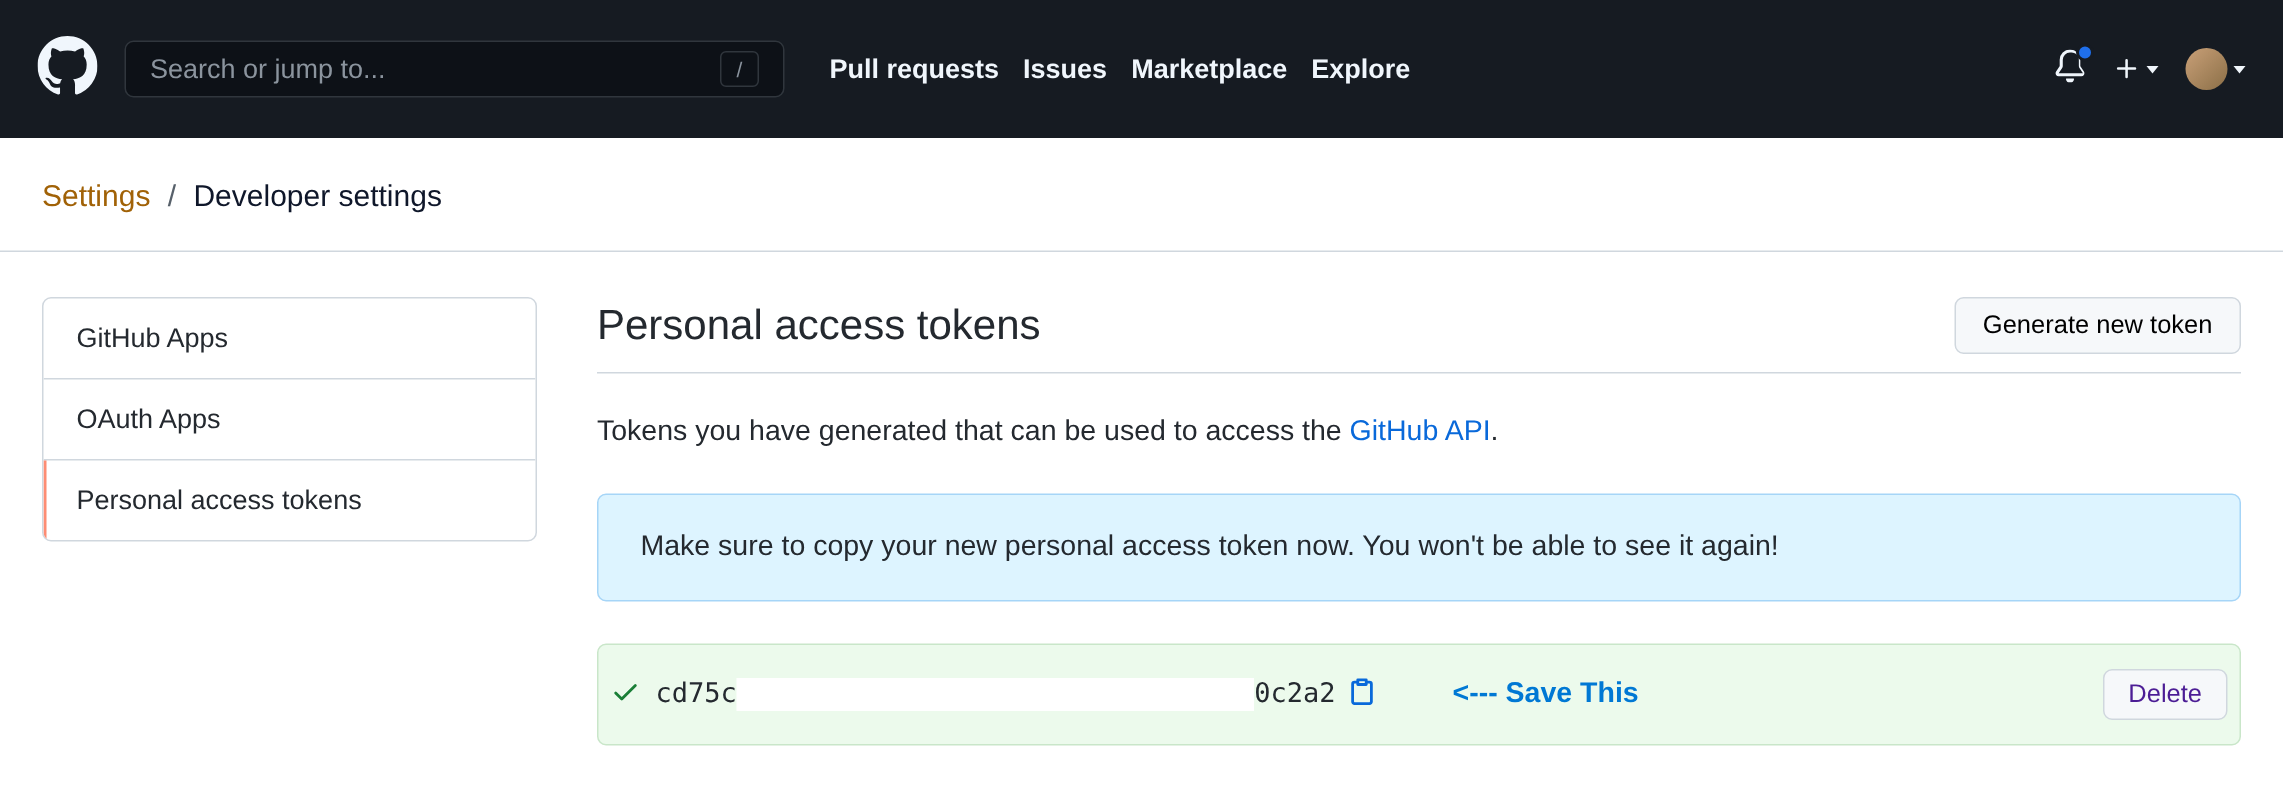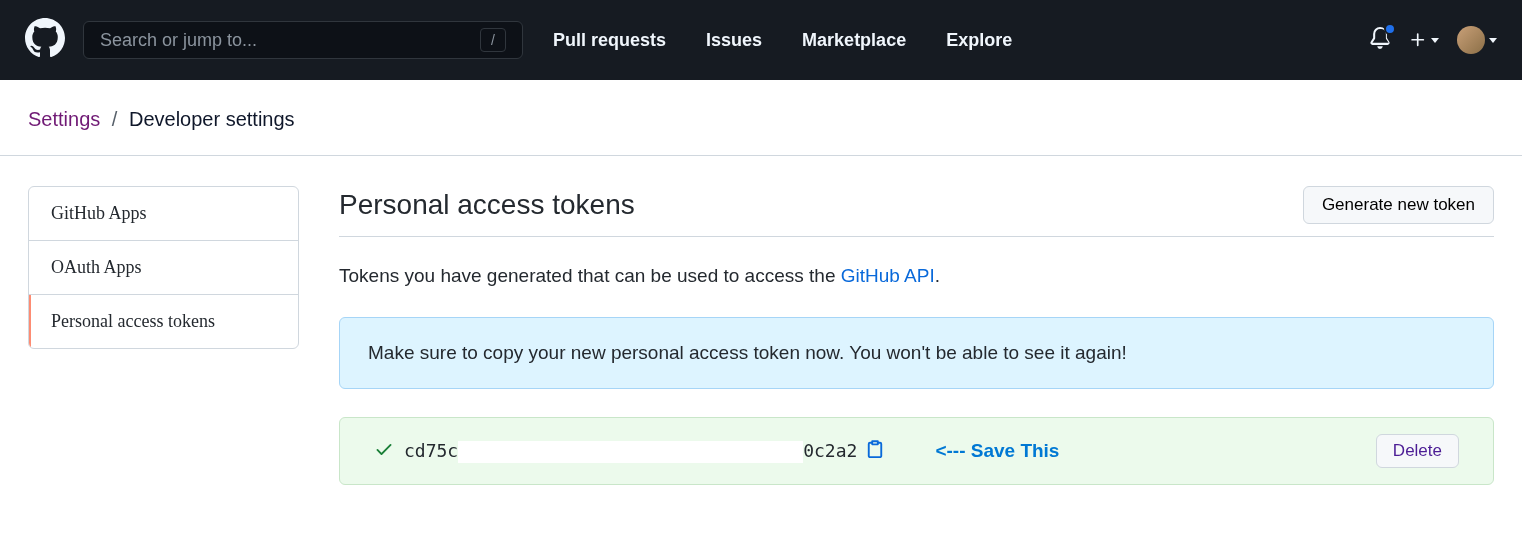--- a/index.html
+++ b/index.html
@@ -1,57 +1,57 @@
 <!DOCTYPE html>
 <html><head>
   <meta charset="utf-8">
   <style>
     * { margin: 0; padding: 0; box-sizing: border-box; }
     body { font-family: -apple-system, BlinkMacSystemFont, "Segoe UI", Helvetica, Arial, sans-serif; background: #fff; color: #24292f; }
     
-    .header { background: #161b22; height: 80px; display: flex; align-items: center; padding: 0 25px; }
+    .header { background: #161b22; height: 92px; display: flex; align-items: center; padding: 0 25px; }
     .header-logo { margin-right: 18px; }
     .search-box { background: #0d1117; border: 1px solid #30363d; border-radius: 6px; height: 38px; width: 440px; display: flex; align-items: center; padding: 0 16px; position: relative; }
     .search-placeholder { color: #8b949e; font-size: 18px; flex: 1; }
     .search-slash { border: 1px solid #30363d; border-radius: 4px; width: 26px; height: 24px; display: flex; align-items: center; justify-content: center; color: #8b949e; font-size: 14px; }
-    .nav-links { display: flex; gap: 40px; margin-left: 30px; }
+    .nav-links { display: flex; gap: 16px; margin-left: 30px; }
     .nav-link { color: #f0f6fc; font-weight: 600; font-size: 18px; text-decoration: none; cursor: pointer; }
     .header-spacer { flex: 1; }
     .header-actions { display: flex; align-items: center; gap: 18px; }
     .notif-icon { position: relative; color: #f0f6fc; cursor: pointer; }
     .notif-dot { position: absolute; top: -4px; right: -5px; width: 12px; height: 12px; background: #1f6feb; border-radius: 50%; border: 2px solid #161b22; }
     .plus-dropdown { color: #f0f6fc; display: flex; align-items: center; cursor: pointer; }
     .caret { width: 0; height: 0; border-left: 4px solid transparent; border-right: 4px solid transparent; border-top: 5px solid #f0f6fc; margin-left: 4px; }
     .avatar-wrap { display: flex; align-items: center; cursor: pointer; }
     .avatar { width: 28px; height: 28px; border-radius: 50%; background: linear-gradient(135deg, #c9a078, #8b6f47); }
     
     .breadcrumb { padding: 28px 28px 24px; font-size: 20px; border-bottom: 1px solid #d0d7de; }
-    .breadcrumb-link { color: #701a75; cursor: pointer; }
+    .breadcrumb-link { color: #a16207; cursor: pointer; }
     .breadcrumb-sep { color: #57606a; margin: 0 6px; }
     .breadcrumb-current { color: #0f172a; }
     
     .content { display: flex; padding: 30px 28px; gap: 40px; }
-    .sidebar { width: 271px; border: 1px solid #d0d7de; border-radius: 6px; overflow: hidden; align-self: flex-start; font-family: Liberation Serif, serif; }
+    .sidebar { width: 330px; border: 1px solid #d0d7de; border-radius: 6px; overflow: hidden; align-self: flex-start; }
     .sidebar-item { padding: 16px 22px; font-size: 18px; color: #24292f; cursor: pointer; border-bottom: 1px solid #d0d7de; }
     .sidebar-item:last-child { border-bottom: none; }
     .sidebar-item.active { border-left: 2px solid #fd8c73; padding-left: 20px; }
     
     .main { flex: 1; }
     .main-header { display: flex; align-items: center; justify-content: space-between; padding-bottom: 12px; border-bottom: 1px solid #d0d7de; margin-bottom: 28px; }
     .main-title { font-size: 28px; font-weight: 400; color: #24292f; }
     .btn-group { display: flex; gap: 12px; }
     .btn { padding: 8px 18px; font-size: 17px; border: 1px solid #d0d7de; border-radius: 6px; background: #f6f8fa; cursor: pointer; font-family: inherit; }
     .btn-danger-text { color: #cf222e; }
     
     .info-text { font-size: 19px; color: #24292f; margin-bottom: 30px; margin-top: 20px; }
     .info-link { color: #0969da; cursor: pointer; }
     
     .flash { background: #ddf4ff; border: 1px solid #a6d5f7; border-radius: 6px; padding: 24px 28px; font-size: 19px; color: #24292f; margin-bottom: 28px; }
     
-    .token-box { background: #ecfaec; border: 1px solid #c9e6c9; border-radius: 6px; padding: 16px 34px; display: flex; align-items: center; }
+    .token-box { background: #ecfaec; border: 1px solid #c9e6c9; border-radius: 6px; padding: 16px 8px; display: flex; align-items: center; }
     .check-icon { color: #1a7f37; margin-right: 10px; }
     .token-code { font-family: ui-monospace, SFMono-Regular, "SF Mono", Menlo, Consolas, monospace; font-size: 18px; }
     .token-mid { background: #fff; display: inline-block; width: 345px; height: 22px; vertical-align: middle; }
     .copy-icon { color: #0969da; margin-left: 8px; cursor: pointer; }
     .annotation { color: #0078d4; font-weight: 700; font-size: 19px; margin-left: 50px; }
     .token-spacer { flex: 1; }
     .btn-delete { padding: 6px 16px; font-size: 17px; border: 1px solid #d0d7de; border-radius: 6px; background: #f6f8fa; color: #4c1d95; cursor: pointer; font-family: inherit; }
   </style>
 </head>
 <body>

